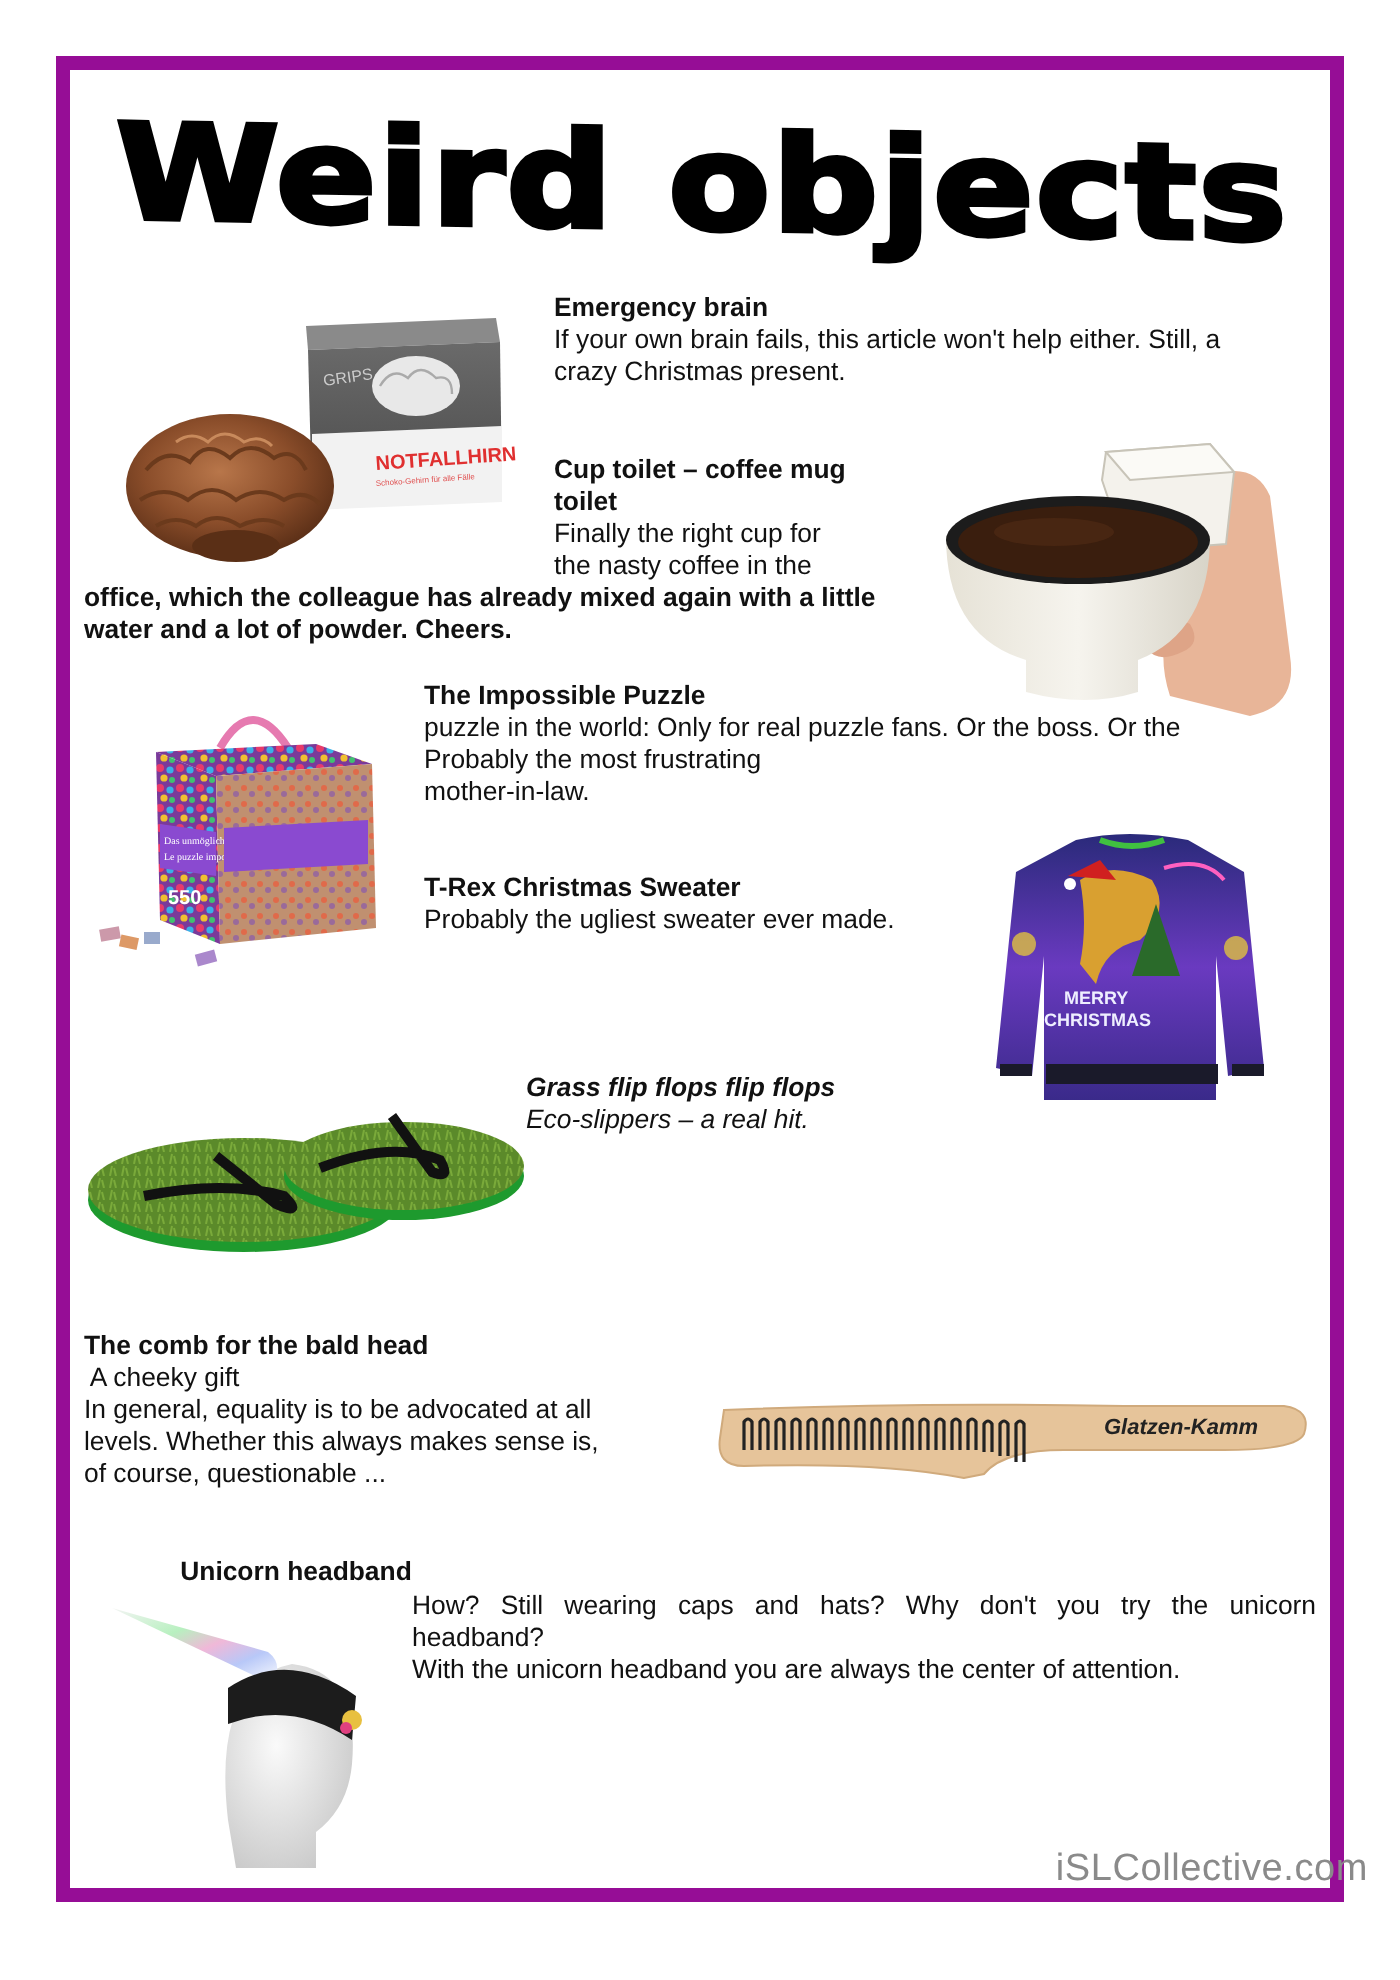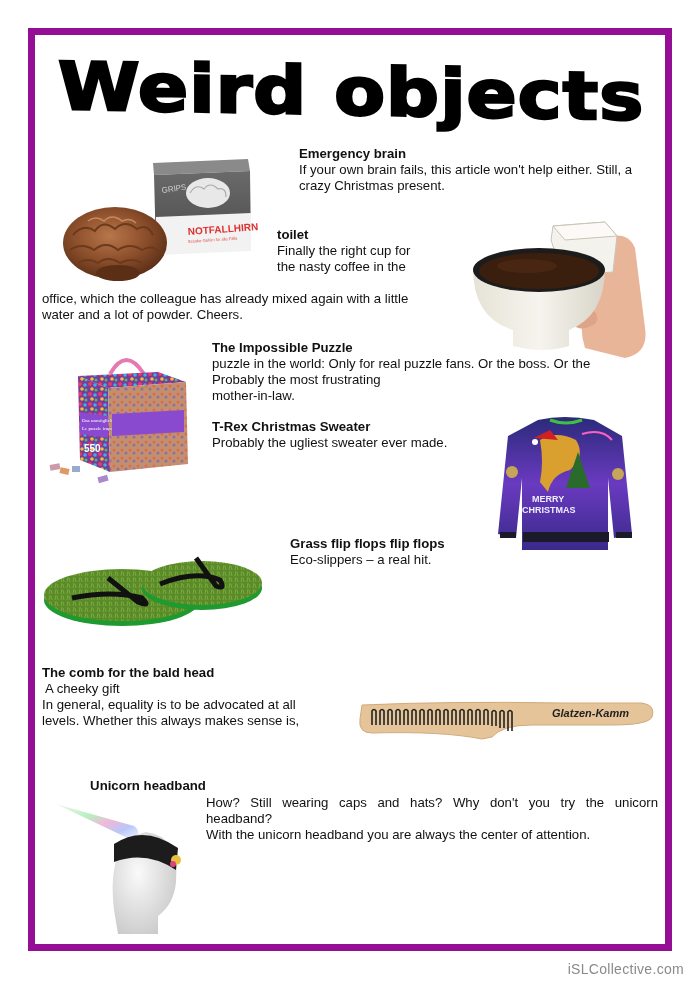--- a/index.html
+++ b/index.html
@@ -18,21 +18,21 @@
       font-size: 66px; line-height: 70px; letter-spacing: 1px;
       color: #000; white-space: nowrap;
       transform: scaleX(1.12) scaleY(1.0) skewY(1.2deg); transform-origin: left center;
       -webkit-text-stroke: 2.5px #000;
     }
     .txt { position: absolute; font-size: 13.2px; line-height: 16px; color: #111; }
     .txt .h { font-weight: bold; display: block; }
     .txt .p { display: block; }
     .just { text-align: justify; }
     .watermark {
-      position: absolute; right: 16px; top: 961px; font-size: 14px; color: #8a8a8a;
+      position: absolute; right: 16px; top: 924px; font-size: 19px; color: #8a8a8a;
       letter-spacing: 0.3px;
     }
     .img { position: absolute; }
     svg { display: block; }
   </style>
 </head>
 <body>
 
 <div class="frame"></div>
 
@@ -62,32 +62,33 @@
     <text x="130" y="88" font-size="4" fill="#e05050" font-family="Liberation Sans, sans-serif" transform="rotate(-4 130 88)">Schoko-Gehirn für alle Fälle</text>
 
     <ellipse cx="57" cy="88" rx="52" ry="36" fill="url(#brainG)"></ellipse>
     <ellipse cx="60" cy="118" rx="22" ry="8" fill="#5a2f16"></ellipse>
     <path d="M15,80 q10,-12 22,-4 q8,-12 20,-2 q10,-10 22,0 q10,-6 16,6" stroke="#6b3a1c" fill="none" stroke-width="2"></path>
     <path d="M12,95 q12,-8 24,0 q12,-10 24,0 q12,-8 24,0 q10,-6 18,2" stroke="#6b3a1c" fill="none" stroke-width="2"></path>
     <path d="M20,108 q10,-6 20,0 q10,-8 22,0 q12,-6 22,0" stroke="#6b3a1c" fill="none" stroke-width="2"></path>
     <path d="M30,66 q8,-6 16,0 q8,-8 18,0 q8,-4 14,2" stroke="#c88a5c" fill="none" stroke-width="1.5"></path>
   </svg>
 </div>
-<div class="txt" style="left:277px;top:146px;width:365px;margin-left:22px;">
+<div class="txt" style="left:277px;top:146px;width:365px;">
   <span class="h">Emergency brain</span>
   <span class="p">If your own brain fails, this article won't help either. Still, a</span>
   <span class="p">crazy Christmas present.</span>
 </div>
 
 <div class="txt" style="left:277px;top:227px;width:180px;">
+  <span class="h">Cup toilet – coffee mug</span>
   <span class="h">toilet</span>
   <span class="p">Finally the right cup for</span>
   <span class="p">the nasty coffee in the</span>
 </div>
-<div class="txt" style="left:42px;top:291px;width:420px;">
+<div class="txt" style="left:42px;top:291px;width:420px;font-weight:bold;">
   <span class="p">office, which the colleague has already mixed again with a little</span>
   <span class="p">water and a lot of powder. Cheers.</span>
 </div>
 <div class="img" style="left:465px;top:218px;">
   <svg width="190" height="145" viewBox="0 0 190 145">
     <defs>
       <linearGradient id="mugG" x1="0" y1="0" x2="1" y2="0">
         <stop offset="0" stop-color="#e6e2d6"></stop>
           <stop offset="0.5" stop-color="#f6f4ee"></stop>
           <stop offset="1" stop-color="#d8d4c8"></stop>
@@ -139,21 +140,21 @@
     <rect x="50" y="124" width="10" height="6" fill="#a8c" transform="rotate(-15 55 127)"></rect>
   </svg>
 </div>
 <div class="txt" style="left:212px;top:340px;width:420px;">
   <span class="h">The Impossible Puzzle</span>
   <span class="p">puzzle in the world: Only for real puzzle fans. Or the boss. Or the</span>
   <span class="p">Probably the most frustrating</span>
   <span class="p">mother-in-law.</span>
 </div>
 
-<div class="txt" style="left:212px;top:419px;width:280px;">
+<div class="txt" style="left:212px;top:436px;width:280px;">
   <span class="h">T-Rex Christmas Sweater</span>
   <span class="p">Probably the ugliest sweater ever made.</span>
 </div>
 <div class="img" style="left:498px;top:412px;">
   <svg width="135" height="140" viewBox="0 0 135 140">
     <defs>
       <linearGradient id="sweatG" x1="0" y1="0" x2="0" y2="1">
         <stop offset="0" stop-color="#2a2a7a"></stop>
           <stop offset="0.5" stop-color="#6a3ac0"></stop>
           <stop offset="1" stop-color="#3a2a8a"></stop>
@@ -185,30 +186,31 @@
       </pattern>
     </defs>
     <ellipse cx="80" cy="60" rx="78" ry="26" fill="#1e9a2e"></ellipse>
     <ellipse cx="80" cy="55" rx="78" ry="26" fill="url(#grass)"></ellipse>
     <ellipse cx="160" cy="48" rx="60" ry="22" fill="#1e9a2e"></ellipse>
     <ellipse cx="160" cy="43" rx="60" ry="22" fill="url(#grass)"></ellipse>
     <path d="M30,58 q40,-8 70,0 q10,10 -4,4 l-30,-24" stroke="#111" stroke-width="5" fill="none"></path>
     <path d="M118,44 q36,-14 60,-4 q6,10 -4,6 l-20,-28" stroke="#111" stroke-width="5" fill="none"></path>
   </svg>
 </div>
-<div class="txt" style="left:290px;top:536px;width:240px;">
+<div class="txt" style="left:263px;top:536px;width:240px;font-style:italic;">
   <span class="h">Grass flip flops flip flops</span>
   <span class="p">Eco-slippers – a real hit.</span>
 </div>
 
 <div class="txt" style="left:42px;top:665px;width:288px;">
   <span class="h">The comb for the bald head</span>
   <span class="p" style="white-space:pre;"> A cheeky gift</span>
   <span class="p just">In general, equality is to be advocated at all</span>
   <span class="p just">levels. Whether this always makes sense is,</span>
+  <span class="p">of course, questionable ...</span>
 </div>
 <div class="img" style="left:356px;top:697px;">
   <svg width="300" height="44" viewBox="0 0 300 44">
     <path d="M6,8 q90,-4 200,-2 l80,0 q14,2 10,14 q-4,8 -40,8 l-80,0 q-30,0 -40,12 l-10,2 q-40,-8 -110,-6 q-14,0 -12,-14 z" fill="#e6c49a" stroke="#d0aa7c"></path>
     <g stroke="#222" stroke-width="1.6" fill="none">
       <path d="M16,28 l0,-14 q2,-3 4,0 l0,14"></path>
         <path d="M24,28 l0,-14 q2,-3 4,0 l0,14"></path>
       <path d="M32,28 l0,-14 q2,-3 4,0 l0,14"></path>
         <path d="M40,28 l0,-14 q2,-3 4,0 l0,14"></path>
       <path d="M48,28 l0,-14 q2,-3 4,0 l0,14"></path>

